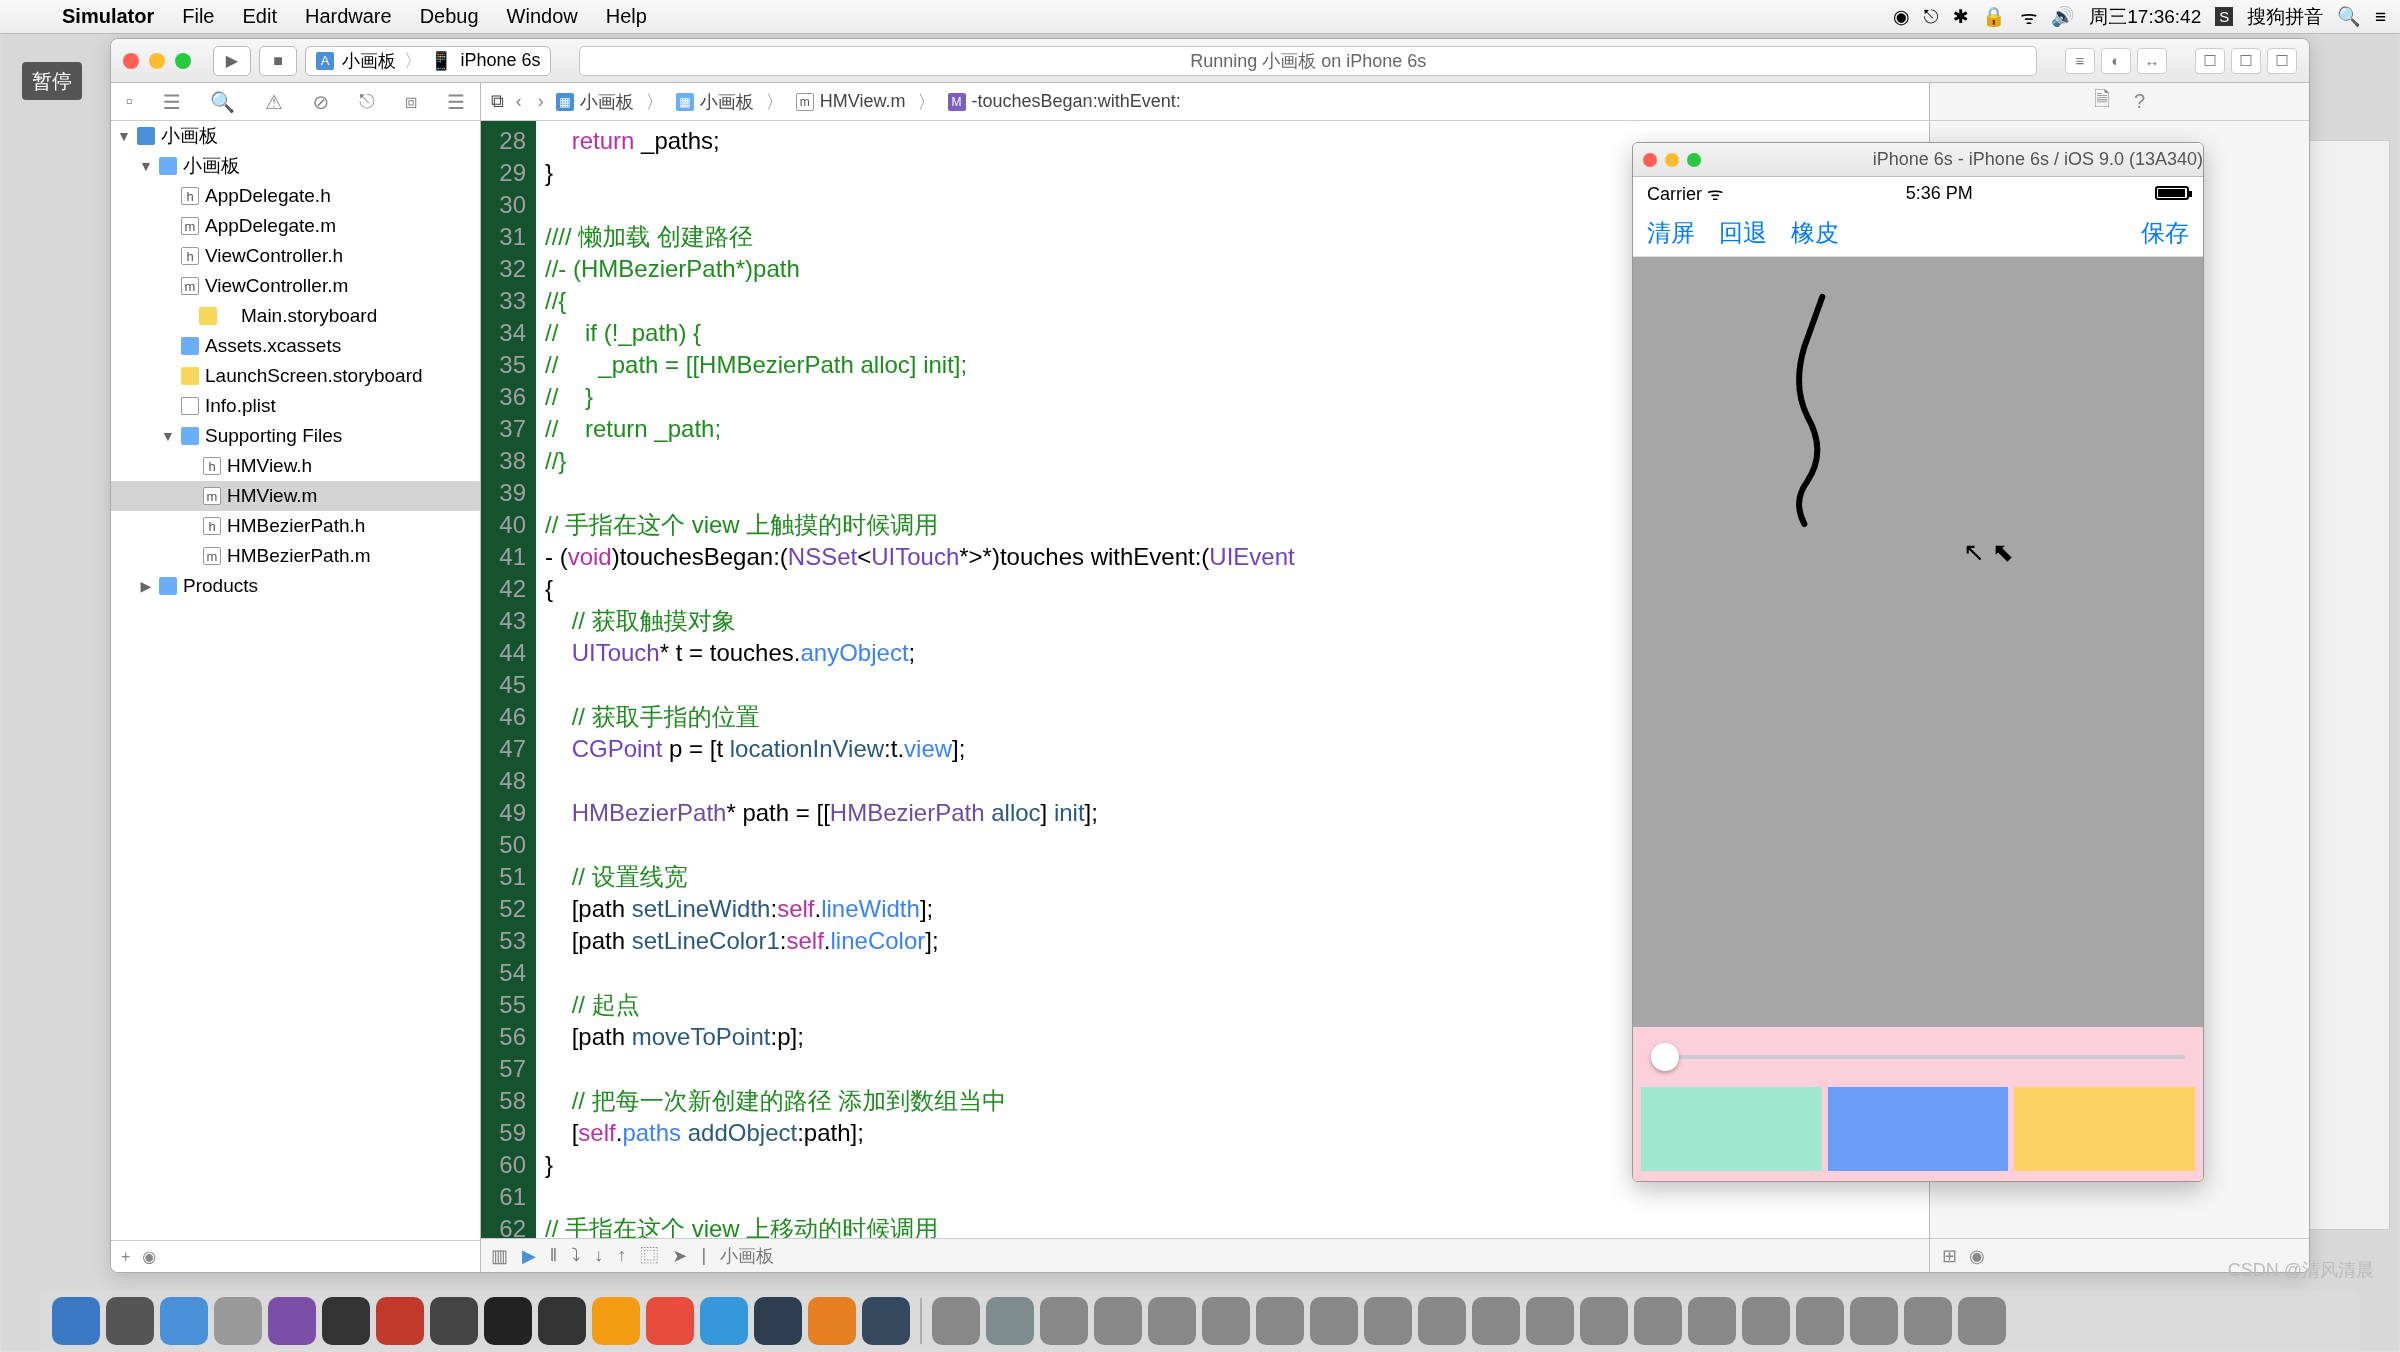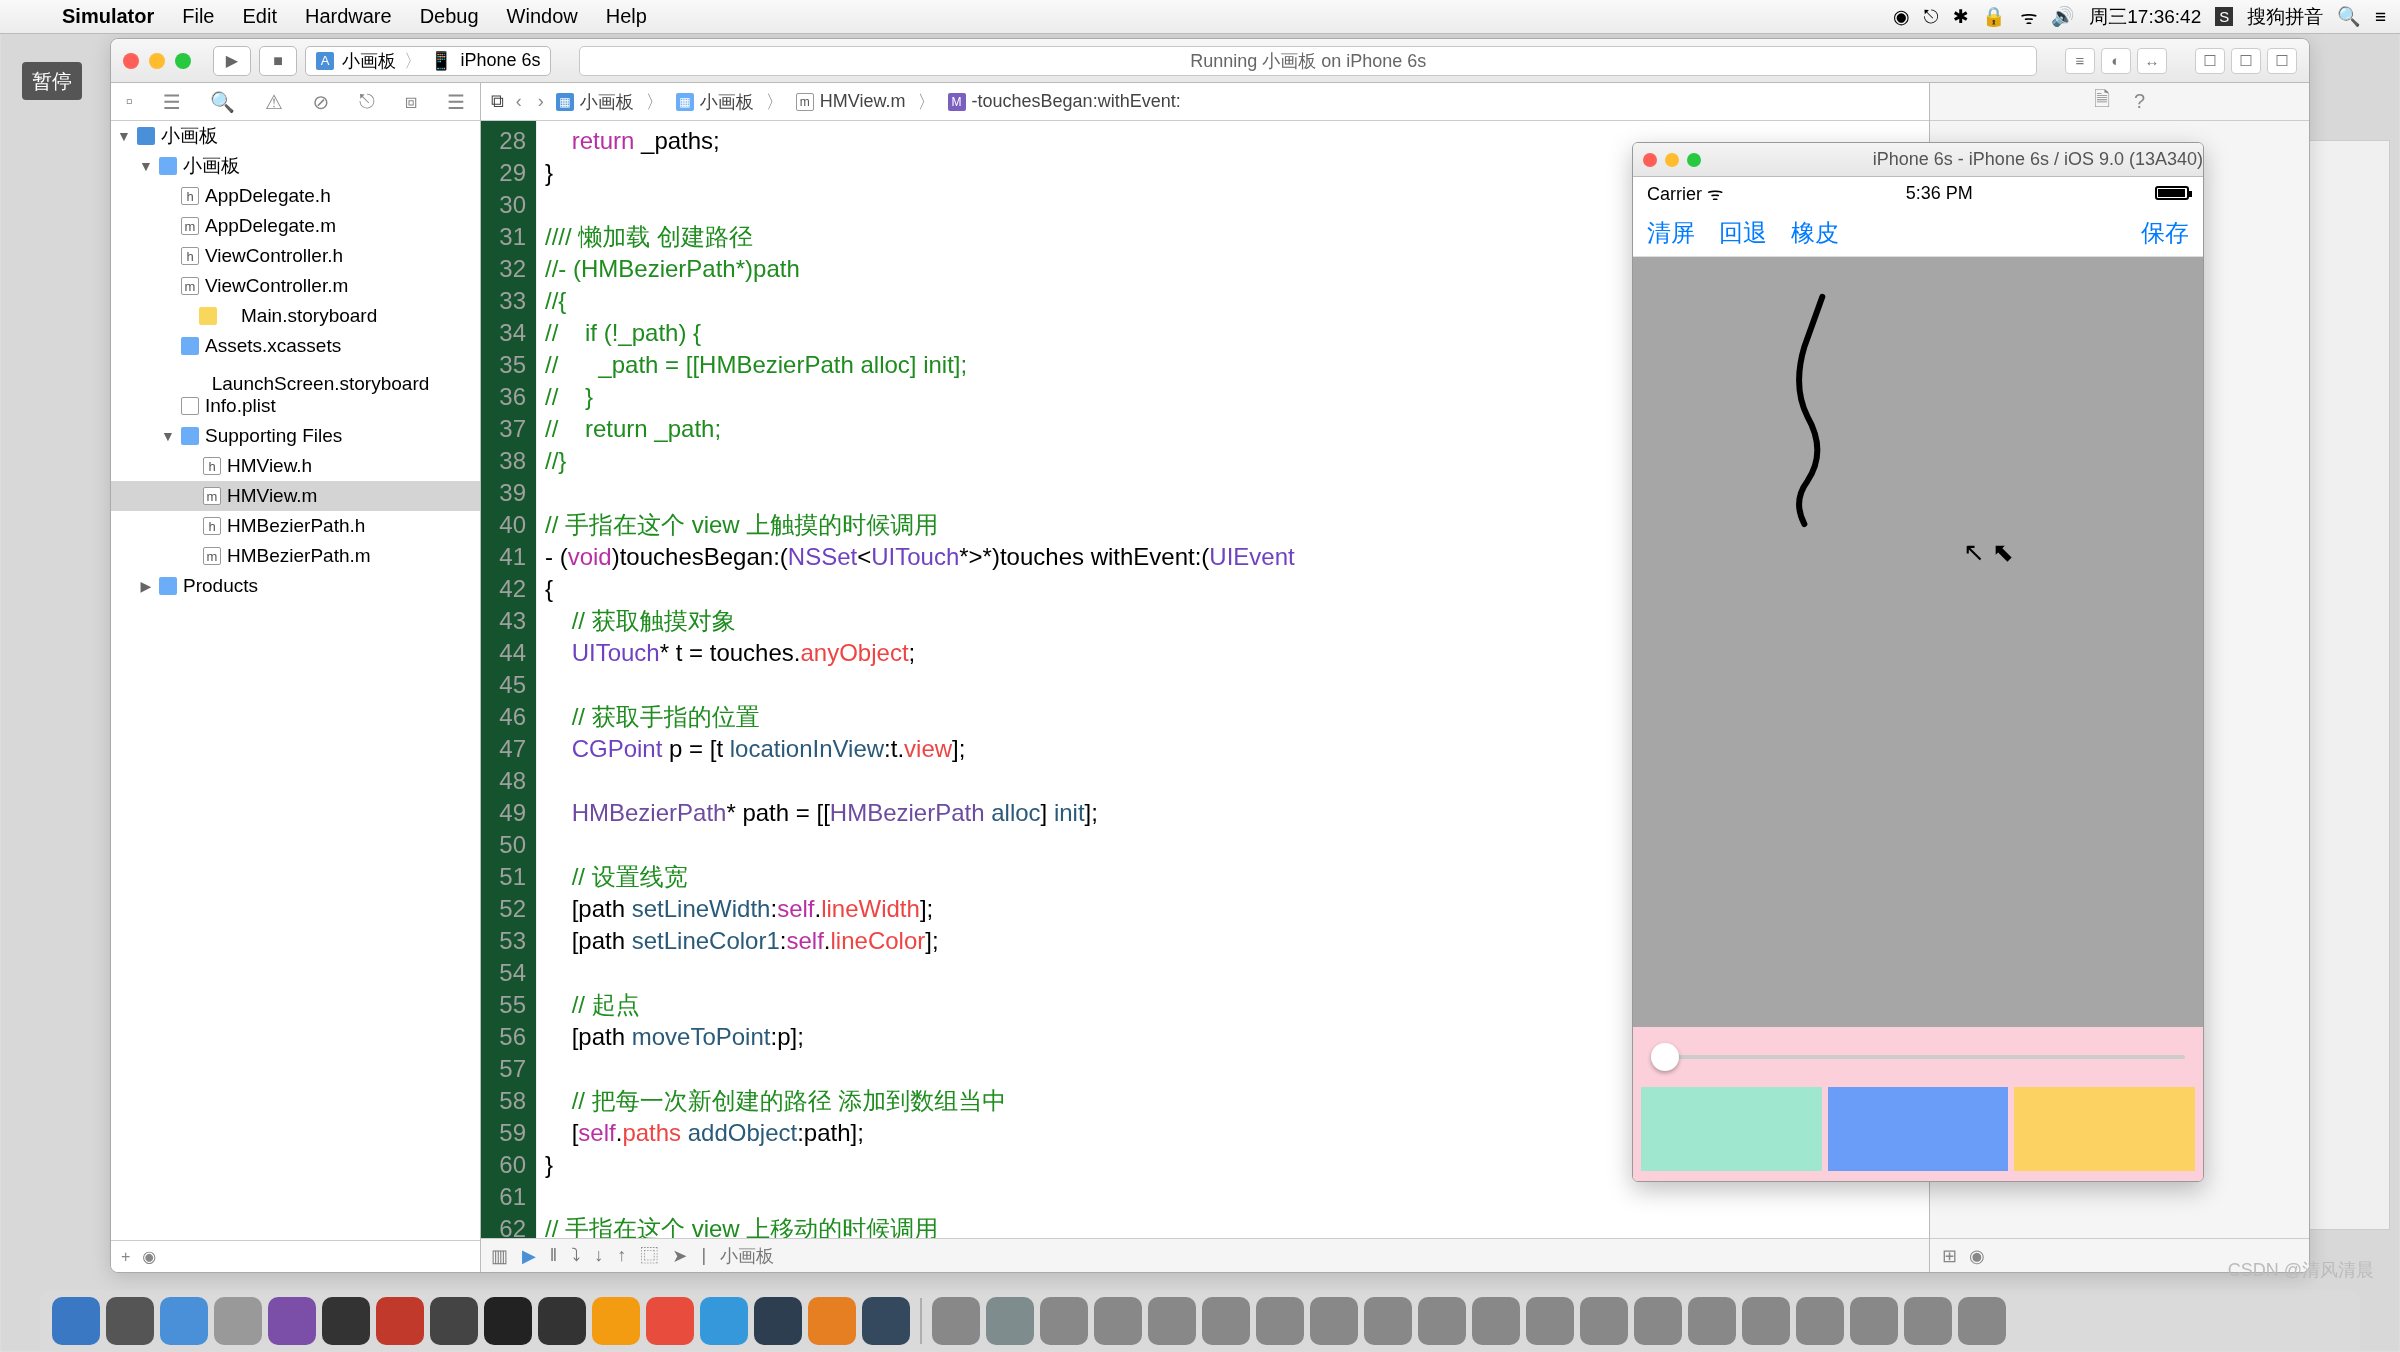--- a/index.html
+++ b/index.html
@@ -49,21 +49,21 @@
 .jicon{width:18px;height:18px;display:inline-flex;align-items:center;justify-content:center;font-size:12px;border-radius:2px;}
 .code{flex:1;display:flex;overflow:hidden;font-family:Menlo,Monaco,monospace;font-size:24px;line-height:32px;}
 .gutter{width:56px;background:#14532d;color:#a0a0a0;text-align:right;padding:4px 10px 4px 4px;border-right:1px solid #eee;}
 .codebody{flex:1;padding:4px 8px;white-space:pre;overflow:hidden;}
 .kw{color:#b930a4;}
 .cm{color:#1f8c1f;}
 .ty{color:#6f42c1;}
 .id{color:#000000;}
 .fn{color:#2a5a7a;}
 .cls{color:#6c4ba0;}
-.prop{color:#ef4444;}
+.prop{color:#3b82f6;}
 .debugbar{height:34px;border-top:1px solid #ccc;background:#f5f5f5;display:flex;align-items:center;padding:0 10px;gap:14px;color:#777;font-size:18px;}
 .rightpanel{width:380px;background:#f5f5f5;border-left:1px solid #bbb;display:flex;flex-direction:column;}
 .rtop{height:38px;border-bottom:1px solid #ccc;display:flex;align-items:center;justify-content:center;gap:24px;color:#888;font-size:20px;}
 .rightpanel .rmid{flex:1;}
 .rbot{height:34px;border-top:1px solid #ccc;display:flex;align-items:center;padding:0 12px;gap:12px;color:#888;font-size:18px;}
 .sim{position:absolute;left:1632px;top:142px;width:572px;height:1040px;background:#fff;border:1px solid #999;border-radius:6px;box-shadow:0 8px 24px rgba(0,0,0,.25);z-index:10;display:flex;flex-direction:column;overflow:hidden;}
 .simtitle{height:34px;background:linear-gradient(#f4f4f4,#e6e6e6);border-bottom:1px solid #bbb;display:flex;align-items:center;justify-content:flex-end;font-size:18px;color:#555;position:relative;}
 .simtitle .tl{position:absolute;left:10px;display:flex;gap:8px;}
 .simtitle .tl span{width:14px;height:14px;border-radius:50%;}
 .simstatus{height:32px;background:#fff;display:flex;align-items:center;justify-content:space-between;padding:0 14px;font-size:18px;}
@@ -201,21 +201,21 @@
           <div class="trow" style="padding-left: 50px; gap: 24px;">
             <span class="tri"></span>
             <span class="ficon ist"></span>
             <span>Main.storyboard</span>
           </div>
           <div class="trow" style="padding-left: 50px;">
             <span class="tri"></span>
             <span class="ficon ixc"></span>
             <span>Assets.xcassets</span>
           </div>
-          <div class="trow" style="padding-left: 50px; flex-direction: column;">
+          <div class="trow" style="padding-left: 50px;">
             <span class="tri"></span>
             <span class="ficon ist"></span>
             <span>LaunchScreen.storyboard</span>
           </div>
           <div class="trow" style="padding-left: 50px;">
             <span class="tri"></span>
             <span class="ficon ipl"></span>
             <span>Info.plist</span>
           </div>
           <div class="trow" style="padding-left: 50px;">

